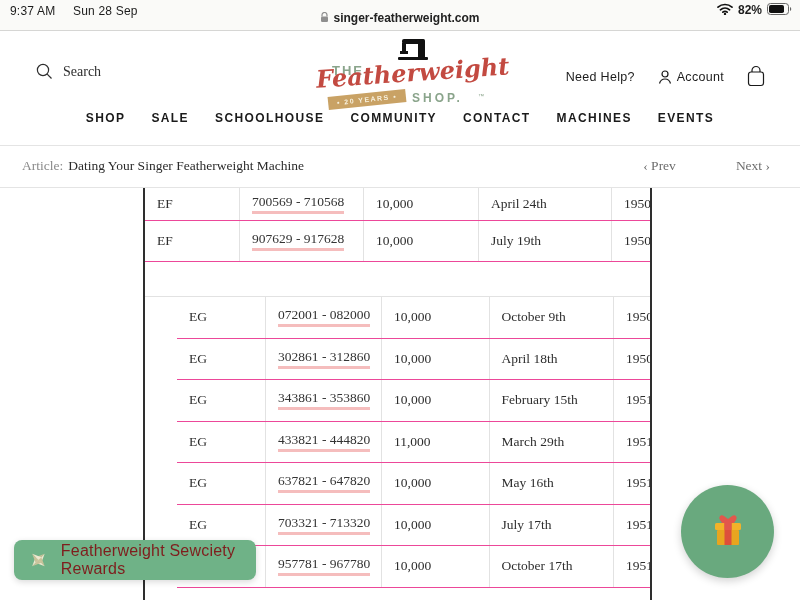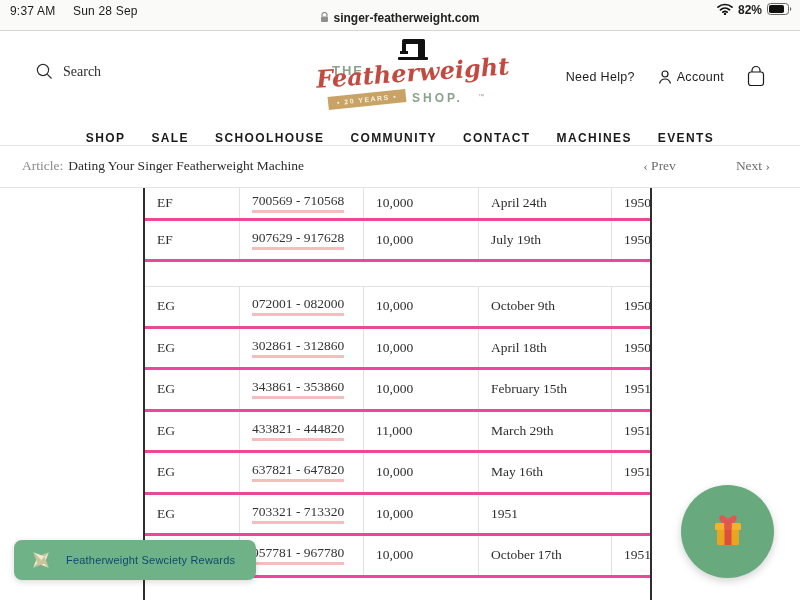--- a/index.html
+++ b/index.html
@@ -37,21 +37,21 @@
     font-style:italic; font-size:24px; color:#c34a41; transform:rotate(-4deg); font-weight:700; }
   .logo-shop { position:absolute; left:102px; top:56px; font-size:12px; letter-spacing:3px;
     color:#8aa48b; font-weight:700; }
   .logo-tm { position:absolute; left:168px; top:58px; font-size:6px; color:#8aa48b; }
   .logo-banner { position:absolute; left:18px; top:58px; width:78px; height:13px; background:#c9a265;
     transform:rotate(-6deg); display:flex; align-items:center; justify-content:center; }
   .logo-banner span { font-size:7px; letter-spacing:1.5px; color:#f7f1de; font-weight:700; }
 
   
   .nav-bar { position:absolute; top:111px; left:0; right:0; height:35px; border-bottom:1px solid #e4e4e4;
-    display:flex; align-items:flex-end; justify-content:center; gap:26px; background:#fff; }
+    display:flex; align-items:flex-start; justify-content:center; gap:26px; background:#fff; }
   .nav-item { font-size:12px; font-weight:700; letter-spacing:1.4px; color:#1a1a1a; cursor:pointer; }
 
   
   .article-bar { position:absolute; top:146px; left:0; right:0; height:42px; border-bottom:1px solid #e4e4e4;
     background:#fff; }
   .article-left { position:absolute; left:22px; top:12px; font-family:"Liberation Serif", serif; font-size:13.5px; }
   .article-label { color:#8a8a8a; margin-right:5px; }
   .article-title { color:#2b2b2b; }
   .share-group { position:absolute; left:505px; top:11px; display:flex; align-items:center; gap:18px;margin-top:43px; }
   .share-label { font-family:"Liberation Serif", serif; font-size:13.5px; color:#6d6d6d; }
@@ -62,35 +62,35 @@
   .pager { position:absolute; right:30px; top:12px; display:flex; gap:20px;
     font-family:"Liberation Serif", serif; font-size:13.5px; color:#6d6d6d; }
   .pager span { cursor:pointer;margin-left:40px; }
 
   
   .content { position:absolute; top:188px; left:0; right:0; bottom:0; background:#fff; }
   .vline { position:absolute; top:0; bottom:0; width:2px; background:#2e2e2e; }
   .vline.left { left:143px; } .vline.right { left:650px; }
   .tbl { position:absolute; left:145px; width:505px; }
   .tbl.ef { top:0; }
-  .tbl.eg { top:98px; border-top:1px solid #e2e2e2; }
-  .trow { display:flex; border-bottom:3px solid #ec4899; }
+  .tbl.eg { top:108px; border-top:1px solid #e2e2e2;padding-left:32px; }
+  .trow { display:flex; border-bottom:1px solid #ec4899; }
   .trow.clipped { height:33px; } .trow.h41 { height:41px; } .tbl.eg .trow { height:41.5px; }
   .tcell { display:flex; align-items:center; padding-left:12px; border-right:1px solid #e2e2e2;
     font-family:"Liberation Serif", serif; font-size:13.5px; color:#2e2e2e; overflow:hidden; }
   .tcell:last-child { border-right:none; }
   .c-prefix { width:95px; } .c-serial { width:124px; } .c-qty { width:115px; }
   .c-date { width:133px; } .c-year { width:38px; }
   .serial-link { border-bottom:3px solid #f5bdbd; padding-bottom:1px; cursor:pointer; color:#333; }
 
   
   .toast { position:absolute; left:14px; top:540px; width:242px; height:40px; background:#6fb287;
     border-radius:8px; display:flex; align-items:center; padding-left:14px; gap:12px; z-index:5;
     box-shadow:0 2px 6px rgba(0,0,0,.15); cursor:pointer; }
-  .toast-text { color:#0c4a6e; font-size:11px; letter-spacing:.2px; }
+  .toast-text { color:#7f1d1d; font-size:16px; letter-spacing:.2px; }
   .gift-btn { position:absolute; left:681px; top:485px; width:93px; height:93px; border-radius:50%;
     background:#69a97e; z-index:6; display:flex; align-items:center; justify-content:center;
     cursor:pointer; box-shadow:0 3px 8px rgba(0,0,0,.18); }
 </style>
 </head>
 <body>
 
 <div class="screen">
 
   <div class="status-bar">
@@ -257,20 +257,21 @@
           <div class="tcell c-qty">10,000</div>
           <div class="tcell c-date">May 16th</div>
           <div class="tcell c-year">1951</div>
         </div>
         <div class="trow h41">
           <div class="tcell c-prefix">EG</div>
           <div class="tcell c-serial">
             <span class="serial-link">703321 - 713320</span>
           </div>
           <div class="tcell c-qty">10,000</div>
+          <div class="tcell c-date">July 17th</div>
           <div class="tcell c-year">1951</div>
         </div>
         <div class="trow h41">
           <div class="tcell c-prefix">EG</div>
           <div class="tcell c-serial">
             <span class="serial-link">957781 - 967780</span>
           </div>
           <div class="tcell c-qty">10,000</div>
           <div class="tcell c-date">October 17th</div>
           <div class="tcell c-year">1951</div>

